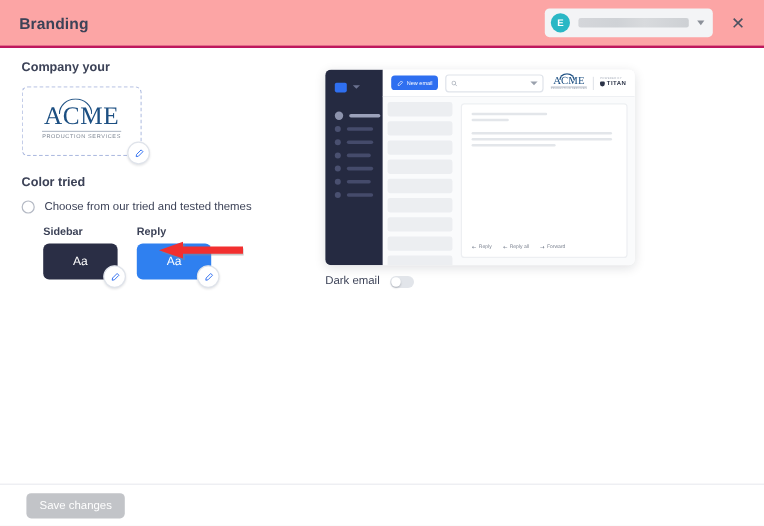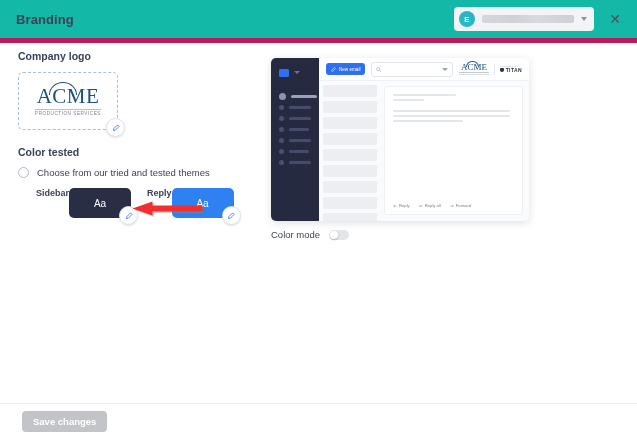--- a/index.html
+++ b/index.html
@@ -7,21 +7,21 @@
     width:637px;height:438px;overflow:hidden;
     background:#f4f5f7;
     font-family:"Liberation Sans", sans-serif;
     -webkit-font-smoothing:antialiased;
   }
   .app{position:relative;width:637px;height:438px;background:#ffffff;}
 
   
   .header{
     position:absolute;left:0;top:0;width:637px;height:38px;
-    background:#14b8a6;border-bottom:5px solid #be185d;
+    background:#fca5a5;border-bottom:2px solid #be185d;
     display:flex;align-items:center;
   }
   .header-title{
     margin-left:16px;font-size:13px;font-weight:bold;color:#3c4257;letter-spacing:.1px;
   }
   .header-right{margin-left:auto;display:flex;align-items:center;padding-right:9px;}
   .acct-chip{
     display:flex;align-items:center;gap:7px;
     background:#f3f4f6;border-radius:4px;
     height:24px;padding:0 7px 0 5px;min-width:128px;
@@ -86,21 +86,21 @@
   .radio-row{display:flex;align-items:center;margin:9px 0 0 18px;cursor:pointer;}
   .radio{
     width:11px;height:11px;border-radius:50%;border:1px solid #b4b9c4;background:#fff;
     flex:0 0 auto;display:flex;align-items:center;justify-content:center;box-sizing:border-box;
   }
   .radio.on{border:1px solid #2f6ff0;}
   .radio.on::after{content:"";width:5.5px;height:5.5px;border-radius:50%;background:#2f6ff0;}
   .radio-label{margin-left:8px;font-size:9.5px;color:#3c4257;}
 
   .swatches{display:flex;margin:10px 0 0 36px;gap:16px;}
-  .sw-group{display:flex;flex-direction:row;}
+  .sw-group{display:flex;flex-direction:column;}
   .sw-label{font-size:9px;font-weight:bold;color:#3c4257;margin-bottom:5px;}
   .sw-chip{
     position:relative;width:62px;height:30px;border-radius:5px;
     display:flex;align-items:center;justify-content:center;
     font-size:10px;color:#ffffff;
   }
   .sw-chip .edit-fab{right:-7px;bottom:-7px;}
 
   
   .red-arrow{position:absolute;left:131px;top:200px;width:72px;height:18px;pointer-events:none;}
@@ -160,21 +160,21 @@
   .toggle .knob{position:absolute;top:1px;left:1px;width:8px;height:8px;border-radius:50%;background:#fff;box-shadow:0 1px 1.5px rgba(16,24,40,.25);}
 
   
   .footer{
     position:absolute;left:0;bottom:0;width:637px;height:34px;
     background:#ffffff;border-top:1px solid #eaecf0;display:flex;align-items:center;
   }
   .save-btn{
     margin-left:22px;background:#c2c4c8;color:#ffffff;border:none;
     border-radius:4px;height:21px;padding:0 11px;font-size:9.5px;
-    font-family:"Liberation Sans",sans-serif;cursor:default;font-weight:bold;
+    font-family:"Liberation Sans",sans-serif;cursor:default;
   }
 </style>
 </head>
 <body>
 
 <div class="app">
 
   <div class="header">
     <div class="header-title">Branding</div>
     <div class="header-right">
@@ -182,38 +182,38 @@
         <div class="acct-avatar">E</div>
         <div class="acct-name"></div>
         <div class="caret-dn"></div>
       </div>
       <div class="close-btn">✕</div>
     </div>
   </div>
 
   <div class="left-col">
 
-    <div class="sec-title">Company logo</div>
+    <div class="sec-title">Company your</div>
 
     <div class="logo-box">
       <div class="logo-wrap">
         <div class="logo-acme">
           <span class="logo-arc"></span>
           <span>ACME</span>
         </div>
         <div class="logo-sub">PRODUCTION SERVICES</div>
       </div>
       <div class="edit-fab">
         <svg viewBox="0 0 16 16">
           <path d="M11.2 1.8l3 3-7.6 7.6-3.6.6.6-3.6z" fill="none" stroke="#2f6ff0" stroke-width="1.6" stroke-linejoin="round"></path>
         </svg>
       </div>
     </div>
 
-    <div class="theme-title">Color tested</div>
+    <div class="theme-title">Color tried</div>
 
     <div class="radio-row">
       <div class="radio"></div>
       <div class="radio-label">Choose from our tried and tested themes</div>
     </div>
 
 
     <div class="swatches">
       <div class="sw-group">
         <div class="sw-label">Sidebar</div>
@@ -361,21 +361,21 @@
                 </svg>
                 <span>Forward</span>
               </div>
             </div>
         </div>
       </div>
     </div>
   </div>
 
   <div class="darkmode-row">
-    <div class="dm-label">Color mode</div>
+    <div class="dm-label">Dark email</div>
     <div class="toggle">
       <div class="knob"></div>
     </div>
   </div>
 
   <div class="footer">
     <button class="save-btn" disabled="">Save changes</button>
   </div>
 
 </div>

